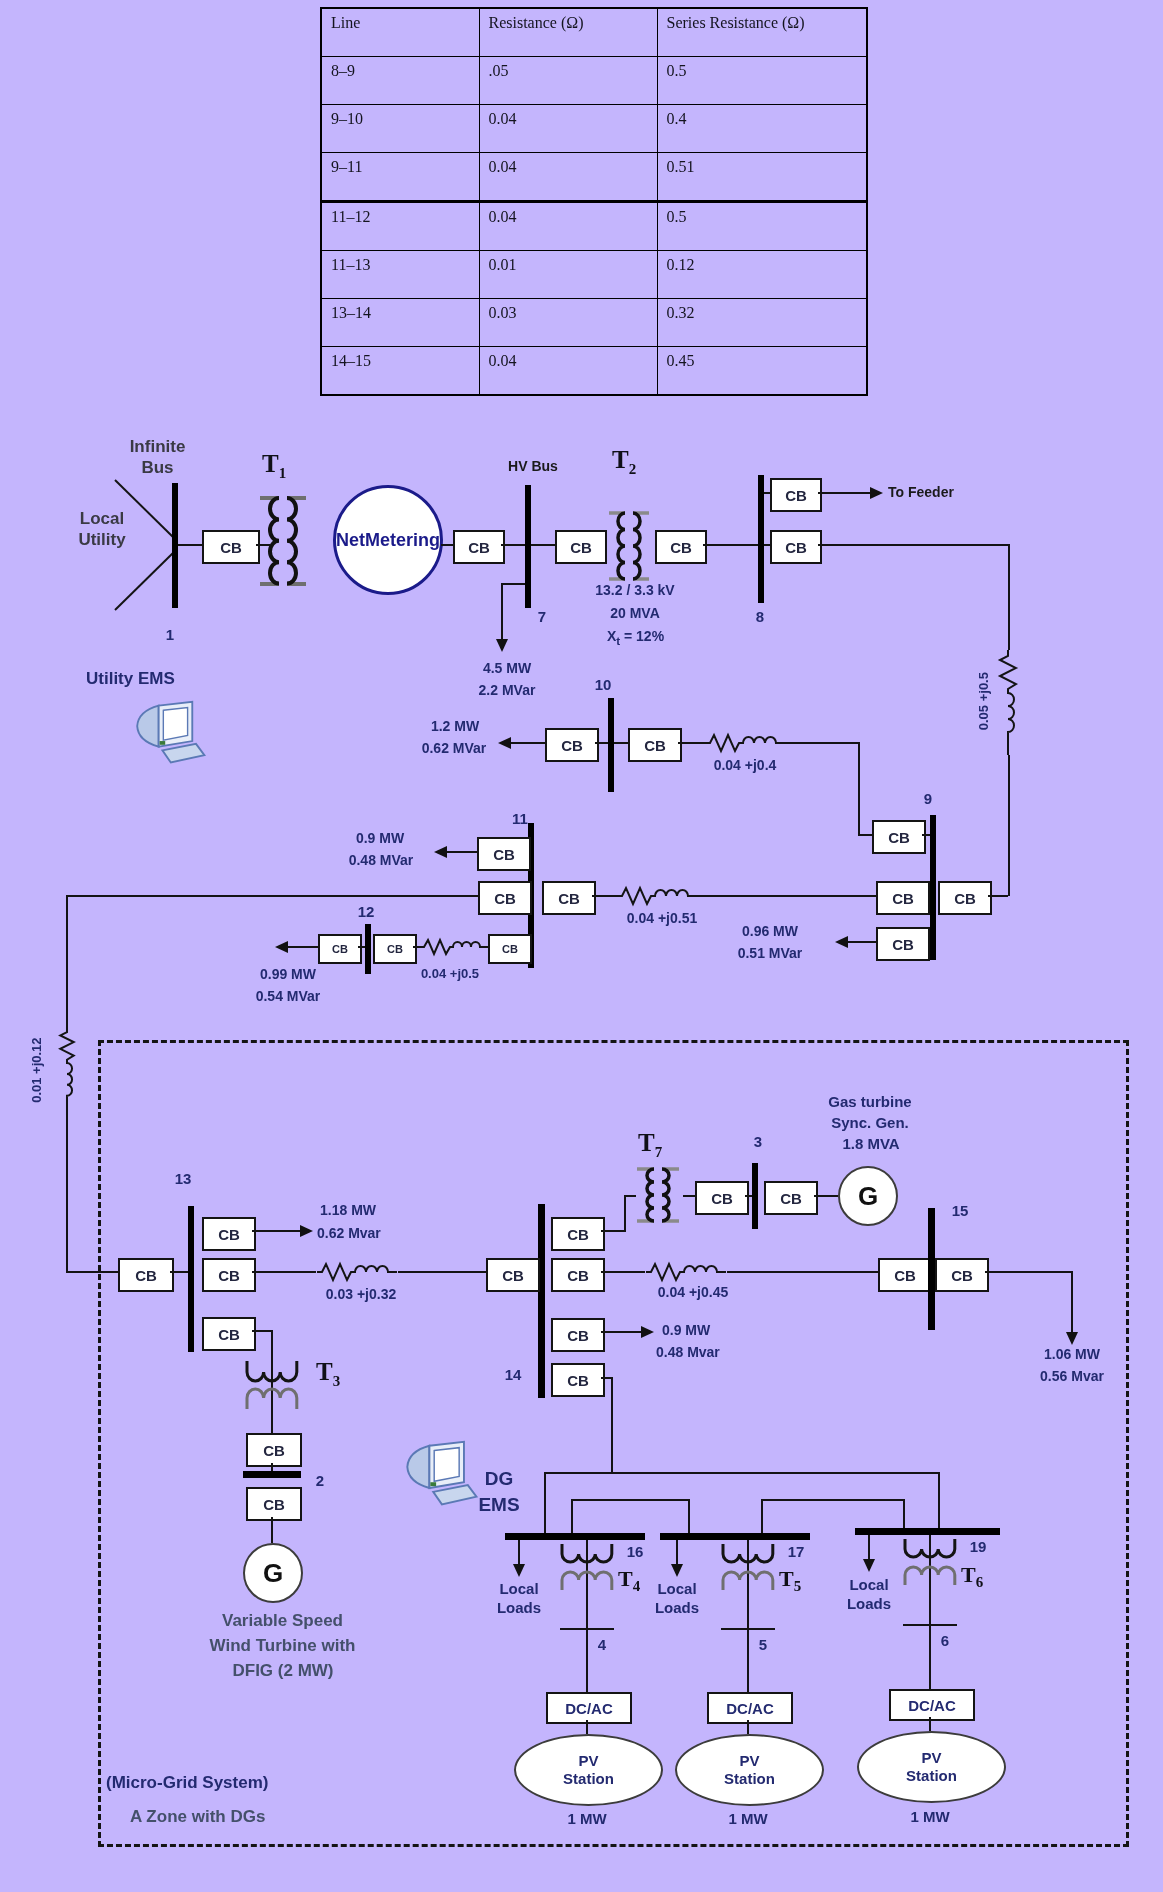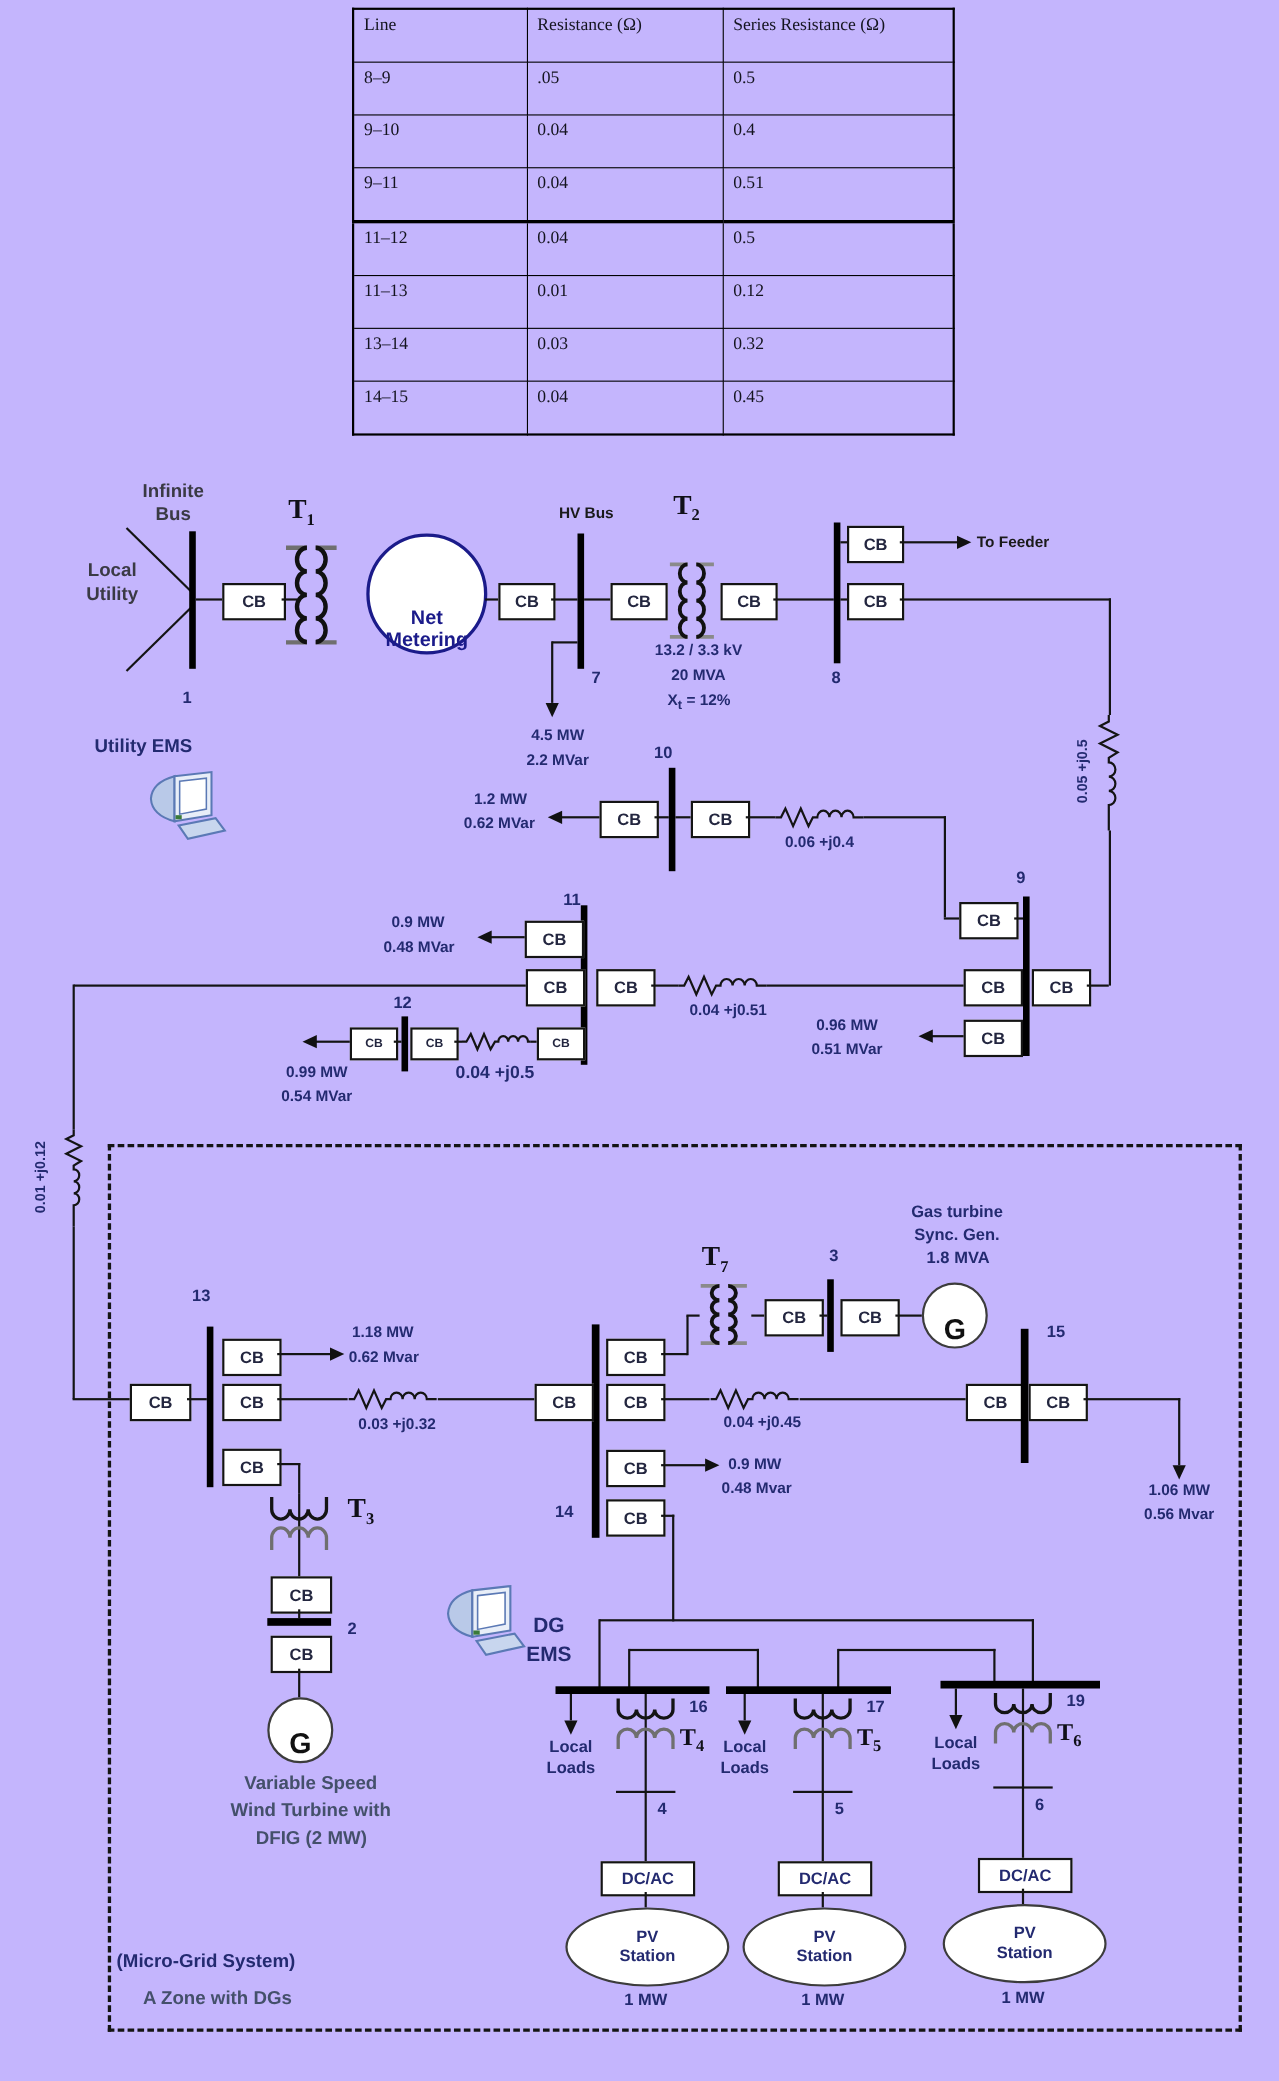--- a/index.html
+++ b/index.html
@@ -33,22 +33,22 @@
   .tlabel{position:absolute;font-family:"Liberation Serif",serif;font-weight:bold;
           font-size:25px;color:#101018;white-space:nowrap;}
   .tlabel sub{font-size:15px;}
   .rot{transform:rotate(-90deg);font-size:13px;}
   
   .arr{position:absolute;width:0;height:0;border:solid transparent;}
   .arr-r{border-left:13px solid #111;border-top:6px solid transparent;border-bottom:6px solid transparent;}
   .arr-l{border-right:13px solid #111;border-top:6px solid transparent;border-bottom:6px solid transparent;}
   .arr-d{border-top:13px solid #111;border-left:6px solid transparent;border-right:6px solid transparent;}
   
-  .circle{position:absolute;border-radius:50%;background:#fff;display:flex;flex-direction:column;
-          align-items:center;justify-content:flex-end;}
+  .circle{position:absolute;border-radius:50%;background:#fff;display:flex;
+          align-items:center;justify-content:center;}
   .gcirc{border:2px solid #3c3c3c;color:#111;font-weight:bold;font-size:26px;}
   .netcirc{border:3px solid #1b1b8a;color:#1b1b8a;font-weight:bold;font-size:18px;line-height:1.15;}
   .ellipse{position:absolute;border:2px solid #3c3c3c;border-radius:50%;background:#fff;
            display:flex;flex-direction:column;align-items:center;justify-content:center;
            color:#232a70;font-weight:bold;font-size:15px;line-height:1.2;}
   .box{position:absolute;border:2px solid #141414;background:#fff;color:#232a70;font-weight:bold;
        font-size:15px;display:flex;align-items:center;justify-content:center;}
   svg{position:absolute;overflow:visible;}
 </style>
 </head>
@@ -219,21 +219,21 @@
   <div class="lbl" style="left:418px;top:718px;width:74px">1.2 MW</div>
   <div class="lbl" style="left:408px;top:740px;width:92px">0.62 MVar</div>
   <div class="hline" style="left:614px;top:742px;width:14px"></div>
   <div class="cb" style="left:628px;top:728px;width:50px;height:30px">
       <span>CB</span>
     </div>
   <div class="hline" style="left:678px;top:742px;width:27px"></div>
   <svg style="left:705px;top:731px" width="80" height="24" viewBox="0 0 80 24">
     <path d="M0,12 L5,12 L9,4 L16,20 L23,4 L30,20 L34,12 L38,12 A5.5,6 0 0 1 49,12 A5.5,6 0 0 1 60,12 A5.5,6 0 0 1 71,12 L80,12" stroke="#141414" stroke-width="2" fill="none"></path>
   </svg>
-  <div class="lbl" style="left:700px;top:757px;width:90px">0.06 +j0.4</div>
+  <div class="lbl" style="left:700px;top:757px;width:90px">0.04 +j0.4</div>
   <div class="hline" style="left:785px;top:742px;width:75px"></div>
   <div class="vline" style="left:858px;top:742px;height:92px"></div>
   <div class="hline" style="left:858px;top:834px;width:14px"></div>
   <div class="cb" style="left:872px;top:820px;width:50px;height:30px">
       <span>CB</span>
     </div>
   <div class="hline" style="left:922px;top:834px;width:8px"></div>
 
   <div class="busv" style="left:930px;top:815px;height:145px"></div>
   <div class="lbl num" style="left:918px;top:790px;width:20px">9</div>
@@ -297,21 +297,21 @@
       <span>CB</span>
     </div>
   <div class="hline" style="left:413px;top:946px;width:7px"></div>
   <svg style="left:420px;top:936px" width="62" height="22" viewBox="0 0 62 22">
     <path d="M0,11 L4,11 L8,4 L14,18 L20,4 L26,18 L30,11 L33,11 A4.5,5 0 0 1 42,11 A4.5,5 0 0 1 51,11 A4.5,5 0 0 1 60,11 L62,11" stroke="#141414" stroke-width="2" fill="none"></path>
   </svg>
   <div class="hline" style="left:482px;top:946px;width:6px"></div>
   <div class="cb sm" style="left:488px;top:934px;width:40px;height:26px">
       <span>CB</span>
     </div>
-  <div class="lbl" style="left:404px;top:966px;width:92px;font-size:16px">0.04 +j0.5</div>
+  <div class="lbl" style="left:404px;top:966px;width:92px;font-size:13px">0.04 +j0.5</div>
 
   <div class="dashbox" style="left:98px;top:1040px;width:1025px;height:801px"></div>
 
   <div class="hline" style="left:66px;top:1271px;width:52px"></div>
   <div class="cb" style="left:118px;top:1258px;width:52px;height:30px">
       <span>CB</span>
     </div>
   <div class="hline" style="left:170px;top:1271px;width:18px"></div>
 
   <div class="lbl num" style="left:168px;top:1170px;width:30px">13</div>

